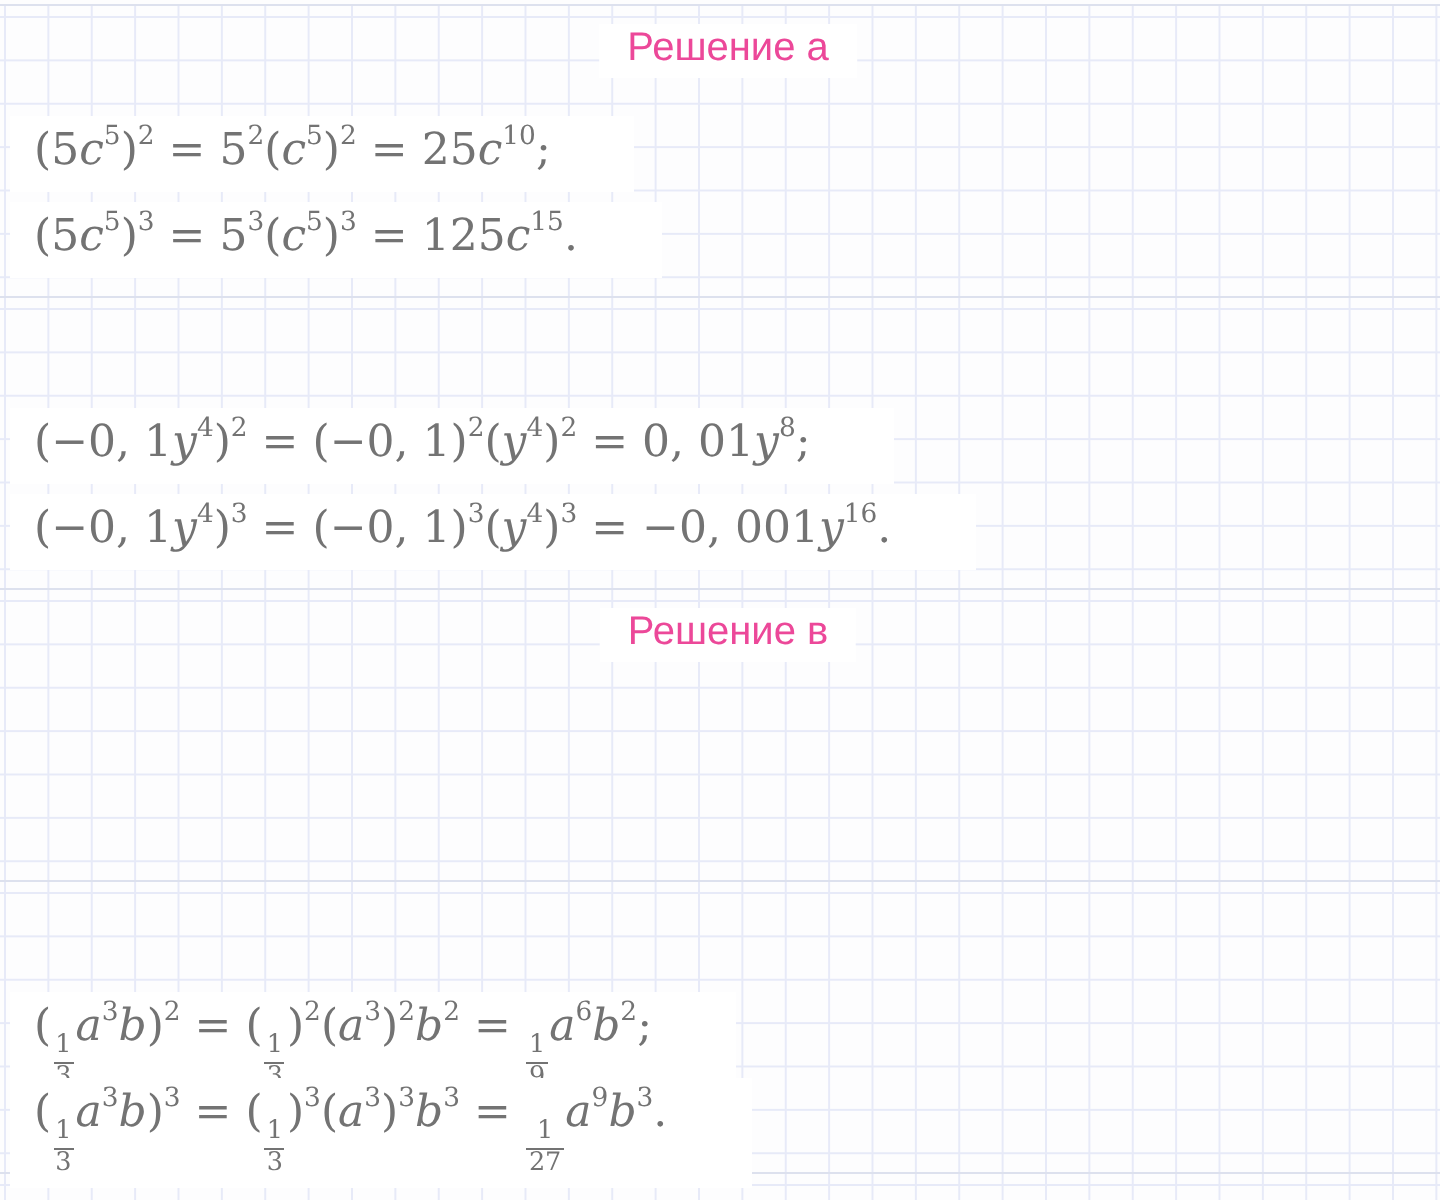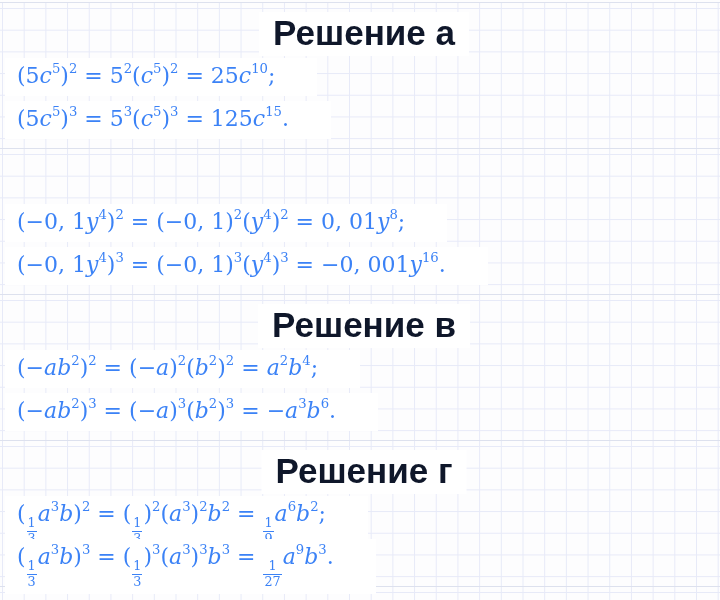--- a/index.html
+++ b/index.html
@@ -28,34 +28,34 @@
     height:20px;
     border-top:1px solid #dde1ee;
   }
   .section-title{
     position:absolute;
     top:9px;
     left:calc(50% + 4px);
     transform:translateX(-50%);
     background:#ffffff;
     padding:1px 14px 3px 14px;
-    font-size:35px;
-    font-weight:700;
-    color:#0f172a;
+    font-size:20px;
+    font-weight:400;
+    color:#ec4899;
     white-space:nowrap;
   }
   .formula{
     position:absolute;
     left:5px;
     background:#ffffff;
     padding:3px 42px 5px 12px;
     font-family:"DejaVu Serif", serif;
     font-size:22px;
     line-height:30px;
-    color:#3b82f6;
+    color:#737373;
     white-space:nowrap;
     text-align:center;
   }
   .formula-1{top:55px;}
   .formula-2{top:98px;}
   .formula i{font-style:italic;}
   .formula sup{
     font-size:0.6em;
     line-height:0;
     vertical-align:super;
@@ -88,26 +88,23 @@
     <div class="formula formula-2">(5<i>c</i><sup>5</sup>)<sup>3</sup> = 5<sup>3</sup>(<i>c</i><sup>5</sup>)<sup>3</sup> = 125<i>c</i><sup>15</sup>.</div>
   </div>
 
   <div class="section grid-bg">
     <div class="formula formula-1">(−0, 1<i>y</i><sup>4</sup>)<sup>2</sup> = (−0, 1)<sup>2</sup>(<i>y</i><sup>4</sup>)<sup>2</sup> = 0, 01<i>y</i><sup>8</sup>;</div>
     <div class="formula formula-2">(−0, 1<i>y</i><sup>4</sup>)<sup>3</sup> = (−0, 1)<sup>3</sup>(<i>y</i><sup>4</sup>)<sup>3</sup> = −0, 001<i>y</i><sup>16</sup>.</div>
   </div>
 
   <div class="section grid-bg">
     <div class="section-title">Решение в</div>
-    <div class="formula formula-1">(−<i>a</i><i>b</i><sup>2</sup>)<sup>2</sup> = (−<i>a</i>)<sup>2</sup>(<i>b</i><sup>2</sup>)<sup>2</sup> = <i>a</i><sup>2</sup><i>b</i><sup>4</sup>;</div>
-    <div class="formula formula-2">(−<i>a</i><i>b</i><sup>2</sup>)<sup>3</sup> = (−<i>a</i>)<sup>3</sup>(<i>b</i><sup>2</sup>)<sup>3</sup> = −<i>a</i><sup>3</sup><i>b</i><sup>6</sup>.</div>
   </div>
 
   <div class="section grid-bg">
-    <div class="section-title">Решение г</div>
     <div class="formula formula-1">(<span class="frac">
           <span class="num">1</span>
           <span class="den">3</span>
         </span><i>a</i><sup>3</sup><i>b</i>)<sup>2</sup> = (<span class="frac">
           <span class="num">1</span>
           <span class="den">3</span>
         </span>)<sup>2</sup>(<i>a</i><sup>3</sup>)<sup>2</sup><i>b</i><sup>2</sup> = <span class="frac">
           <span class="num">1</span>
           <span class="den">9</span>
         </span><i>a</i><sup>6</sup><i>b</i><sup>2</sup>;</div>

